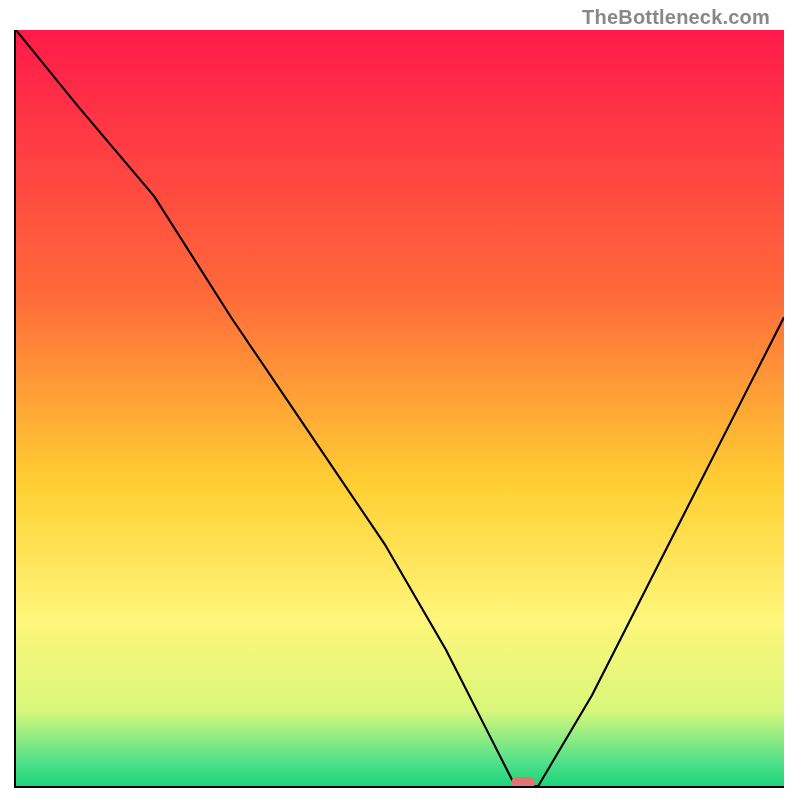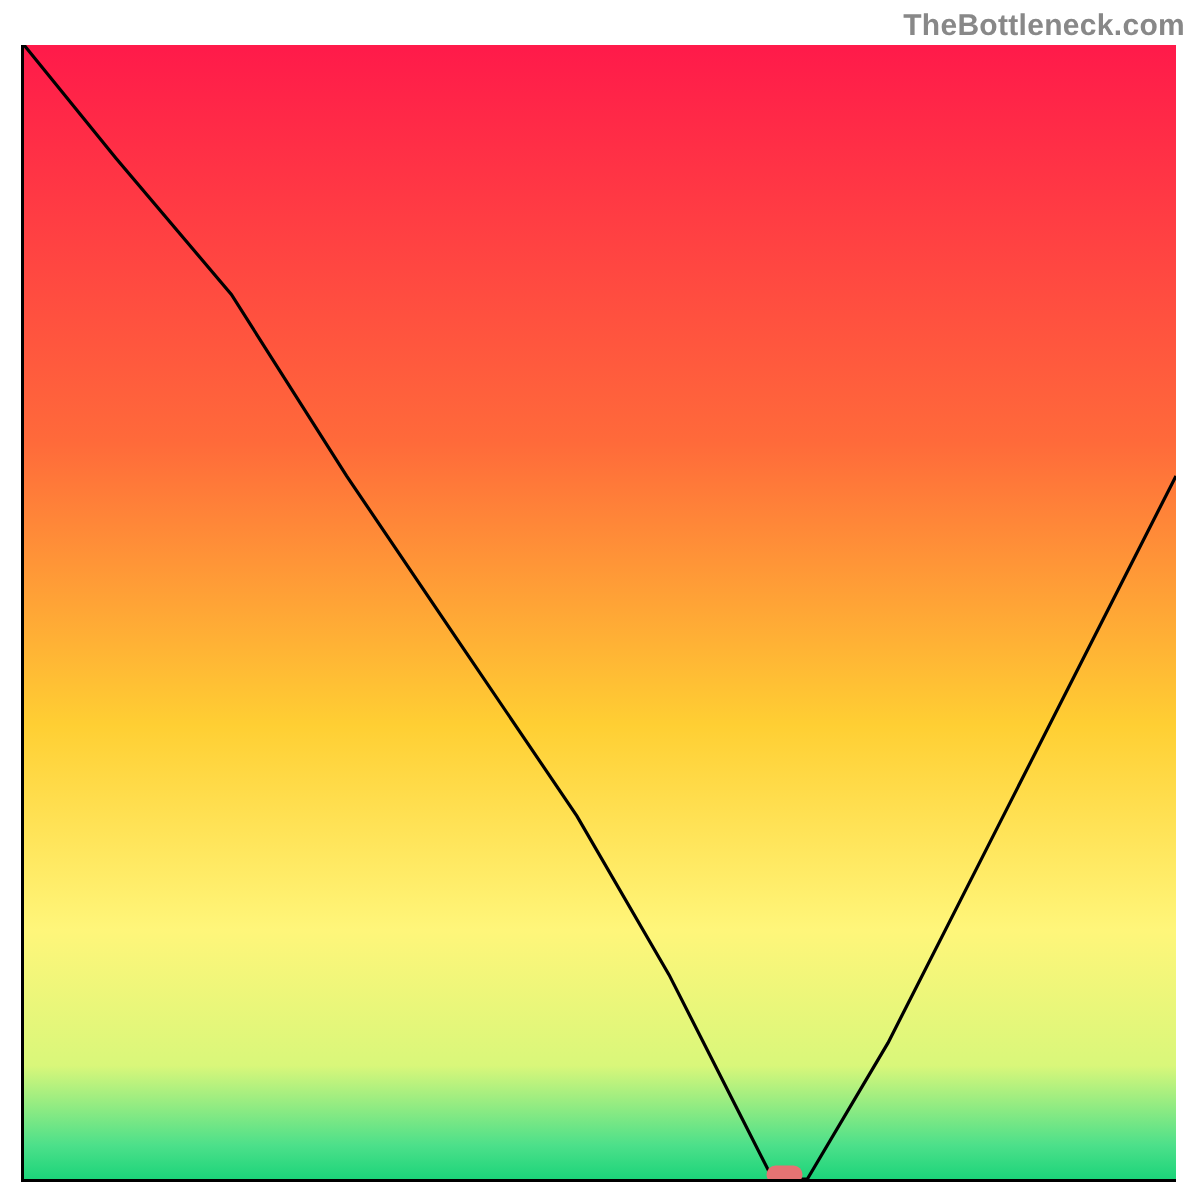--- a/index.html
+++ b/index.html
@@ -40,21 +40,21 @@
   .marker {
     position: absolute;
     background: #e57373;
     border-radius: 6px;
     height: 12px;
     width: 24px;
   }
   .watermark {
     position: absolute;
     top: 6px;
-    right: 10px;
+    right: 30px;
     font-family: Arial, Helvetica, sans-serif;
     font-size: 20px;
     font-weight: bold;
     color: #888;
     letter-spacing: 0.2px;
   }
 </style>
 </head>
 <body>
 

